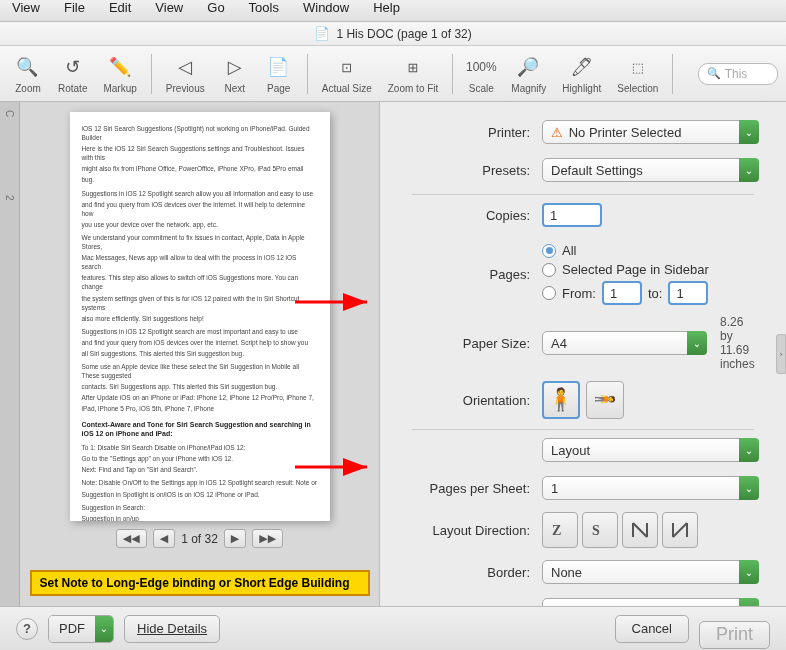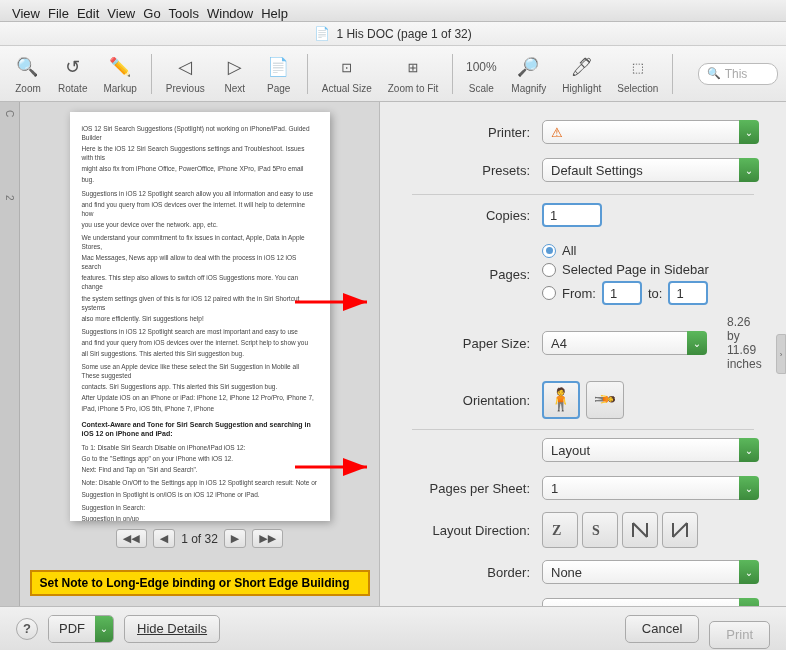--- a/index.html
+++ b/index.html
@@ -11,23 +11,24 @@
       height: 650px;
       overflow: hidden;
       color: #333;
     }
 
     
     .menubar {
       background: linear-gradient(to bottom, #f0f0f0, #e0e0e0);
       border-bottom: 1px solid #bbb;
       display: flex;
-      align-items: flex-end;
+      align-items: flex-start;
       height: 22px;
       padding: 0 8px;
+      gap: 16px;
     }
     .menubar-item {
       font-size: 13px;
       color: #222;
       cursor: default;
       padding: 0 4px;
     }
 
     
     .toolbar {
@@ -418,21 +419,21 @@
       cursor: pointer;
       display: flex;
       align-items: center;
     }
     .btn-print {
       background: linear-gradient(to bottom, #f5f5f5, #e0e0e0);
       border: 1px solid #aaa;
       border-radius: 5px;
       height: 28px;
       padding: 0 16px;
-      font-size: 13px;
+      font-size: 18px;
       color: #aaa;
       cursor: default;
       display: flex;
       align-items: center;
       margin-top: 12px;
     }
 
     
     .right-collapse {
       position: absolute;
@@ -454,21 +455,21 @@
 
     .from-to-row {
       display: flex;
       align-items: center;
       gap: 6px;
     }
 
     .page-size-extra {
       font-size: 12px;
       color: #555;
-      margin-left: 19px;
+      margin-left: 12px;
     }
   </style>
 </head>
 <body>
 
 <div class="menubar">
   <span class="menubar-item">View</span>
   <span class="menubar-item">File</span>
   <span class="menubar-item">Edit</span>
   <span class="menubar-item">View</span>
@@ -617,20 +618,21 @@
     </div>
   </div>
 
   <div class="right-panel">
 
     <div class="form-row">
       <div class="form-label">Printer:</div>
       <div class="form-control">
         <div class="dropdown-full">
           <span style="margin-right:6px;color:#e05a00">⚠</span>
+          <span class="dropdown-text">No Printer Selected</span>
           <div class="dropdown-arrow">⌄</div>
         </div>
       </div>
     </div>
 
     <div class="form-row">
       <div class="form-label">Presets:</div>
       <div class="form-control">
         <div class="dropdown-full">
           <span class="dropdown-text">Default Settings</span>

